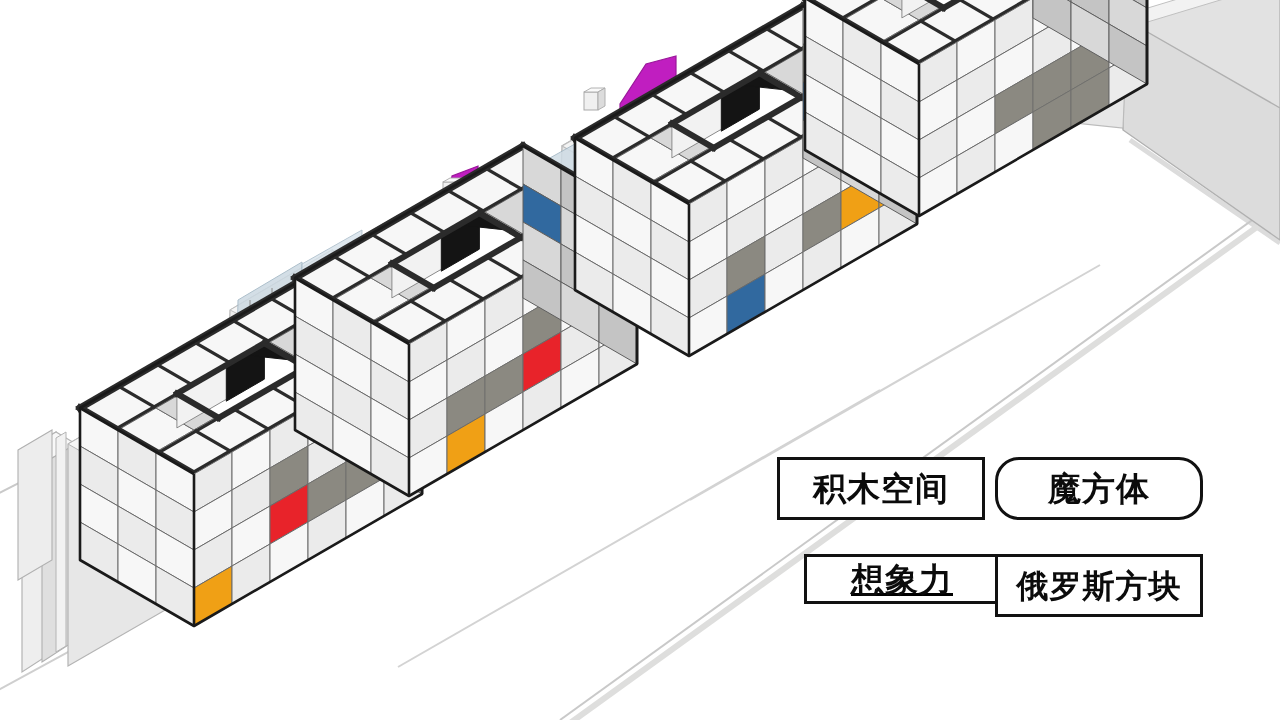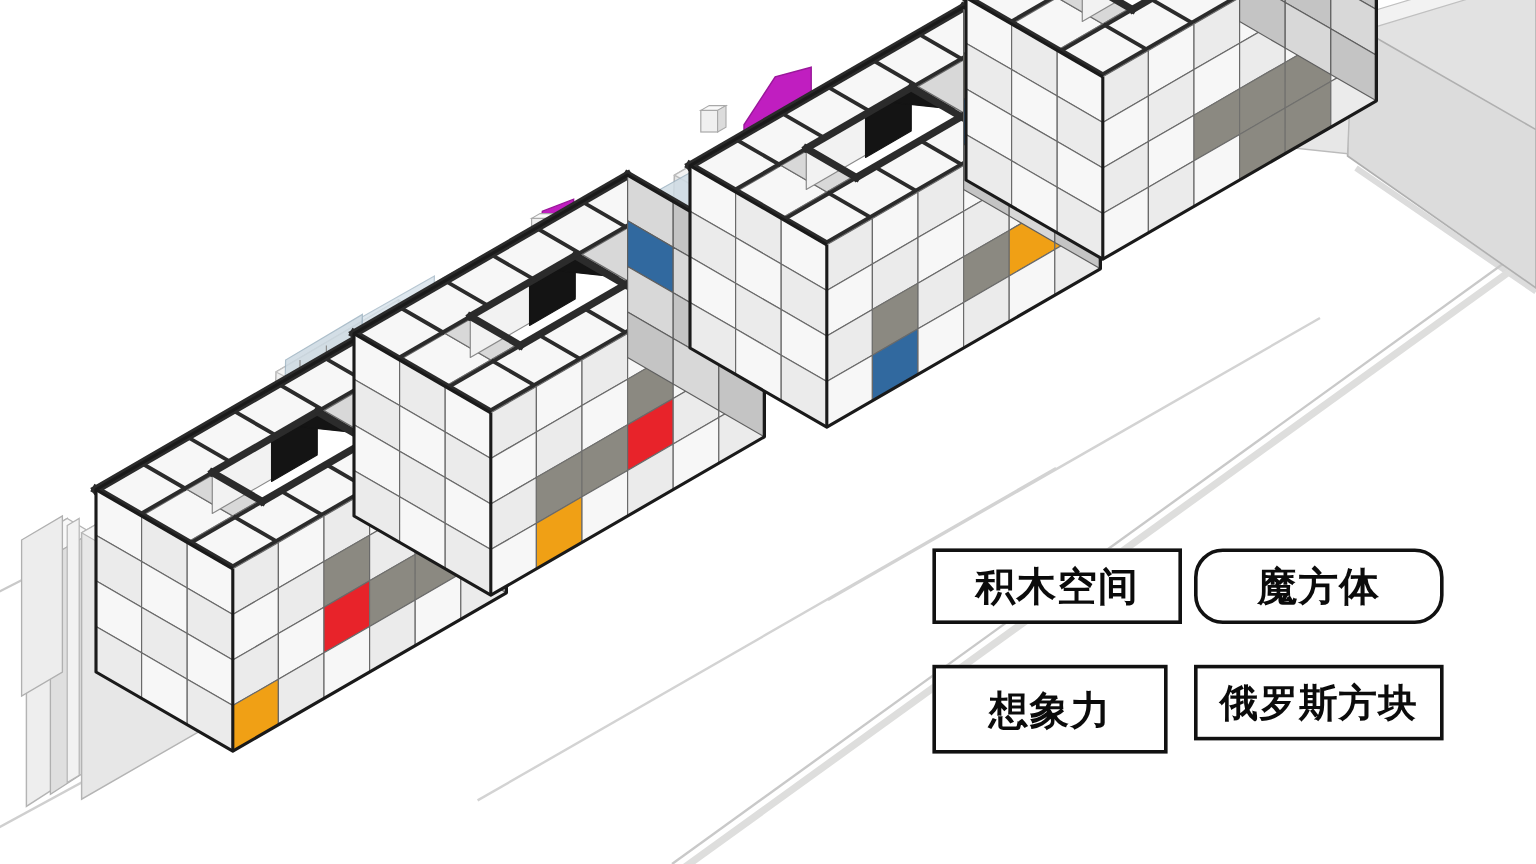--- a/index.html
+++ b/index.html
@@ -25,21 +25,21 @@
   .label-box span{
     font-family:"DejaVu Sans","Liberation Sans",sans-serif;
     font-weight:700;
     color:#0b0b0b;
     letter-spacing:1px;
     white-space:nowrap;
     line-height:1;
   }
   .lb-0{left:777px;top:457px;width:208px;height:63px;}
   .lb-1{left:995px;top:457px;width:208px;height:63px;border-radius:24px;}
-  .lb-2{left:777px;top:554px;width:196px;height:74px;}
+  .lb-2{left:804px;top:554px;width:196px;height:50px;text-decoration:underline;}
   .lb-3{left:995px;top:554px;width:208px;height:63px;}
   .lb-0 span,.lb-1 span,.lb-2 span,.lb-3 span{font-size:33px;}
   .lb-3 span{font-size:32px;}
 </style>
 </head>
 <body>
 
 <div id="stage">
 
   <svg id="scene" viewBox="0 0 1280 720" xmlns="http://www.w3.org/2000/svg">

